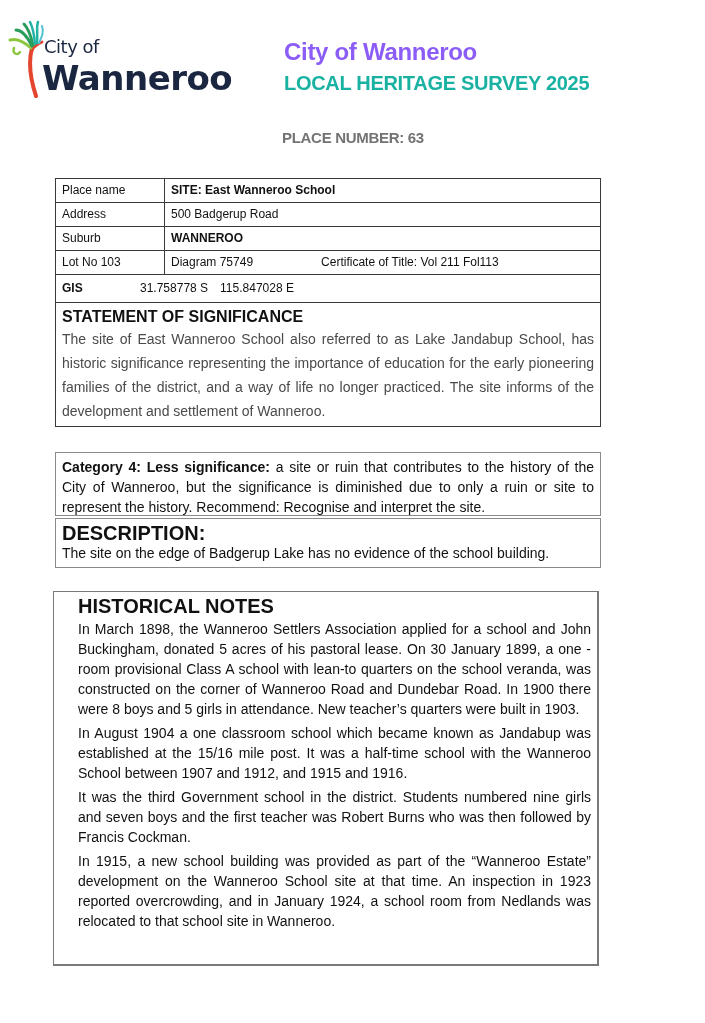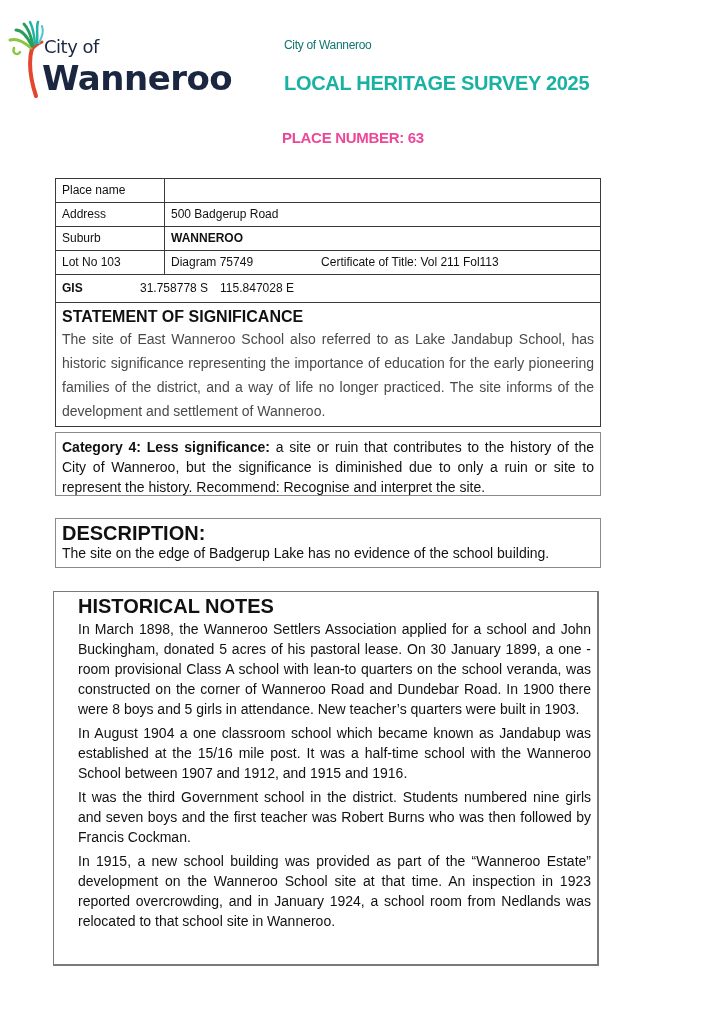--- a/index.html
+++ b/index.html
@@ -11,30 +11,30 @@
     .logo svg { position: absolute; left: 0; top: 0; }
     .logo .city-of {
       position: absolute; left: 36px; top: 18px; font-size: 18px; color: #1b2640;
       font-family: "DejaVu Sans", sans-serif; letter-spacing: -0.5px;
     }
     .logo .wanneroo {
       position: absolute; left: 34px; top: 40px; font-size: 34px; font-weight: bold;
       color: #1b2640; font-family: "DejaVu Sans", sans-serif; letter-spacing: -0.5px;
     }
     .title-line1 {
-      position: absolute; left: 284px; top: 38px; font-size: 12px; font-weight: normal;
-      color: #0f766e; letter-spacing: -0.3px;
+      position: absolute; left: 284px; top: 38px; font-size: 24px; font-weight: bold;
+      color: #8b5cf6; letter-spacing: -0.3px;
     }
     .title-line2 {
       position: absolute; left: 284px; top: 72px; font-size: 20px; font-weight: bold;
       color: #19b2a2; letter-spacing: -0.3px;
     }
     .place-number {
       position: absolute; left: 282px; top: 129px; font-size: 15px; font-weight: bold;
-      color: #ec4899; letter-spacing: -0.3px;
+      color: #737373; letter-spacing: -0.3px;
     }
     .main-table {
       position: absolute; left: 55px; top: 178px; width: 546px;
       border: 1px solid #3a3a3a; box-sizing: border-box;
     }
     .row { display: flex; border-bottom: 1px solid #3a3a3a; height: 24px; box-sizing: border-box; }
     .cell { font-size: 12px; line-height: 23px; padding-left: 6px; white-space: nowrap; }
     .cell.label { width: 109px; border-right: 1px solid #3a3a3a; box-sizing: border-box; }
     .cell.value { flex: 1; }
     .bold { font-weight: bold; }
@@ -45,21 +45,21 @@
     .cert { display: inline-block; margin-left: 68px; }
     .sig-block { padding: 4px 6px 3px 6px; }
     .sig-title { font-size: 16px; font-weight: bold; line-height: 20px; }
     .sig-text { font-size: 14px; line-height: 24px; color: #4a4a4a; text-align: justify; }
     .box {
       position: absolute; border: 1px solid #8a8a8a; box-sizing: border-box;
       padding: 4px 6px 3px 6px;
     }
     .box p { margin: 0; font-size: 14px; line-height: 20px; text-align: justify; }
     .box .hdr { font-size: 20px; font-weight: bold; line-height: 20px; }
-    .category-box { left: 55px; top: 432px; width: 546px; height: 64px; }
+    .category-box { left: 55px; top: 452px; width: 546px; height: 64px; }
     .description-box { left: 55px; top: 518px; width: 546px; height: 50px; }
     .history-box { left: 53px; top: 591px; width: 546px; height: 375px; border-color: #7a7a7a; border-width: 1px 2px 2px 1px; padding-left: 24px; }
     .history-box .hdr { margin-bottom: 3px; }
     .history-box p { margin-bottom: 4px; }
   </style>
 </head>
 <body>
 
 <div class="logo">
   <svg width="50" height="80" viewBox="0 0 50 80">
@@ -77,20 +77,21 @@
   <span class="wanneroo">Wanneroo</span>
 </div>
 
 <div class="title-line1">City of Wanneroo</div>
 <div class="title-line2">LOCAL HERITAGE SURVEY 2025</div>
 <div class="place-number">PLACE NUMBER: 63</div>
 
 <div class="main-table">
   <div class="row">
     <div class="cell label">Place name</div>
+    <div class="cell value bold">SITE: East Wanneroo School</div>
   </div>
   <div class="row">
     <div class="cell label">Address</div>
     <div class="cell value">500 Badgerup Road</div>
   </div>
   <div class="row">
     <div class="cell label">Suburb</div>
     <div class="cell value bold">WANNEROO</div>
   </div>
   <div class="row">

